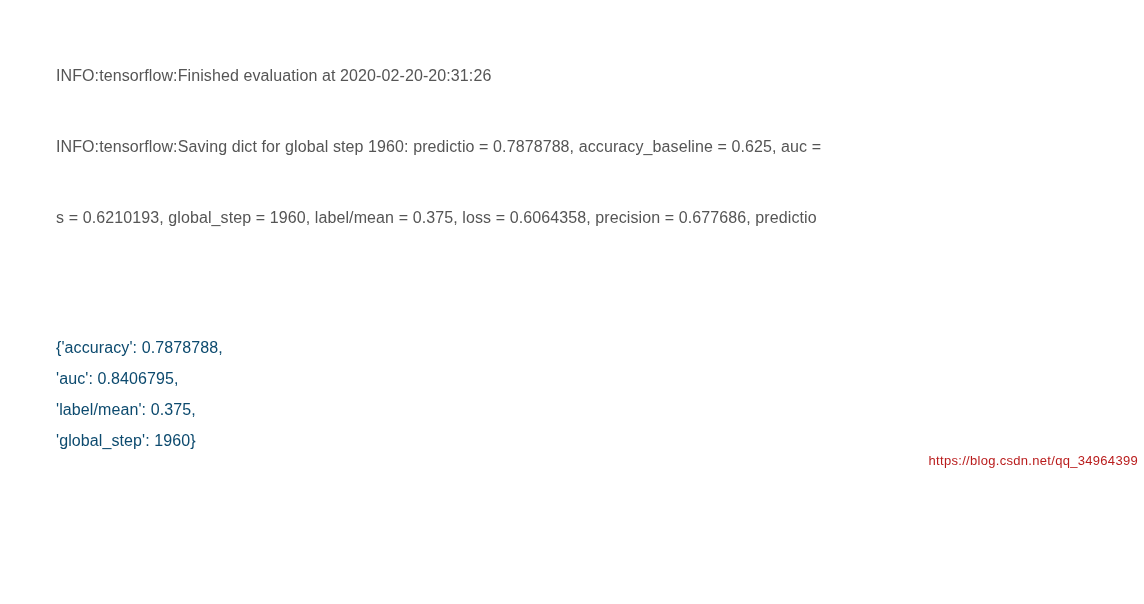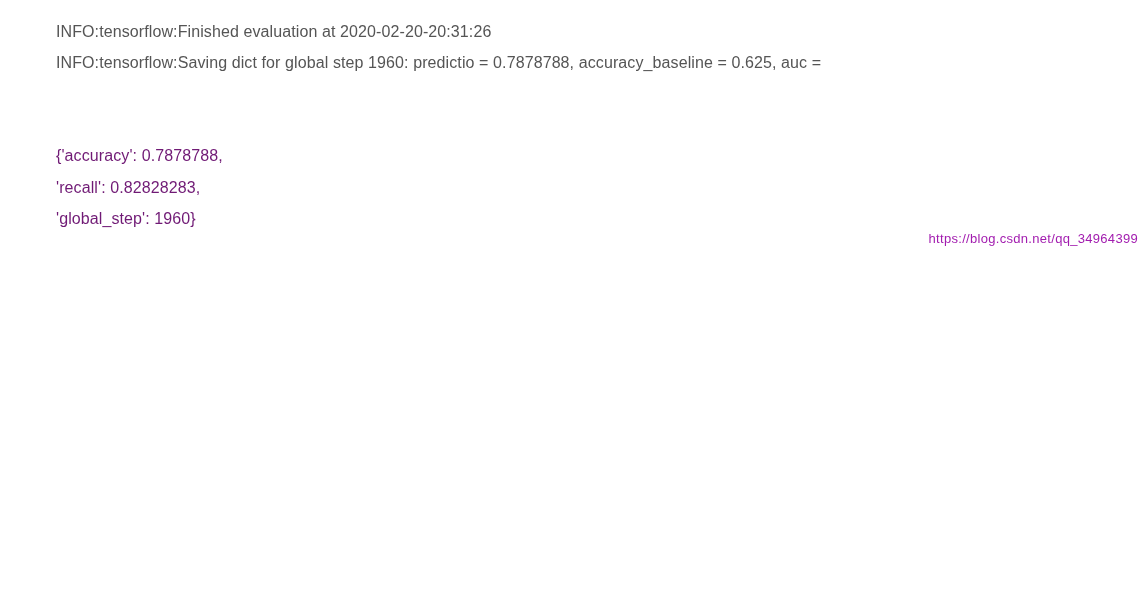--- a/index.html
+++ b/index.html
@@ -18,46 +18,49 @@
       overflow: hidden;
       position: relative;
     }
     .log-block {
       white-space: nowrap;
       color: #555;
     }
     .log-line {
       margin-bottom: 4px;
       letter-spacing: 0.1px;
+      margin-top: 44px;
     }
     .dict-block {
-      margin-top: 64px;
-      color: #701a75;
+      margin-top: 100px;
+      color: #0c4a6e;
       line-height: 1.95;
     }
     .dict-line {
       letter-spacing: 0.1px;
     }
     .watermark {
       position: absolute;
       right: 6px;
       bottom: 4px;
-      color: #a21caf;
+      color: #b91c1c;
       font-size: 13px;
       letter-spacing: 0.3px;
       font-weight: 400;
     }
   </style>
 </head>
 <body>
 
 <div class="log-block">
   <div class="log-line">INFO:tensorflow:Finished evaluation at 2020-02-20-20:31:26</div>
   <div class="log-line">INFO:tensorflow:Saving dict for global step 1960: predictio = 0.7878788, accuracy_baseline = 0.625, auc =</div>
+  <div class="log-line">s = 0.6210193, global_step = 1960, label/mean = 0.375, loss = 0.6064358, precision = 0.677686, predictio</div>
 </div>
 
 <div class="dict-block">
   <div class="dict-line">{'accuracy': 0.7878788,</div>
-  <div class="dict-line"> 'recall': 0.82828283,</div>
+  <div class="dict-line"> 'auc': 0.8406795,</div>
+  <div class="dict-line"> 'label/mean': 0.375,</div>
   <div class="dict-line"> 'global_step': 1960}</div>
 </div>
 
 <div class="watermark">https://blog.csdn.net/qq_34964399</div>
 
 </body></html>

